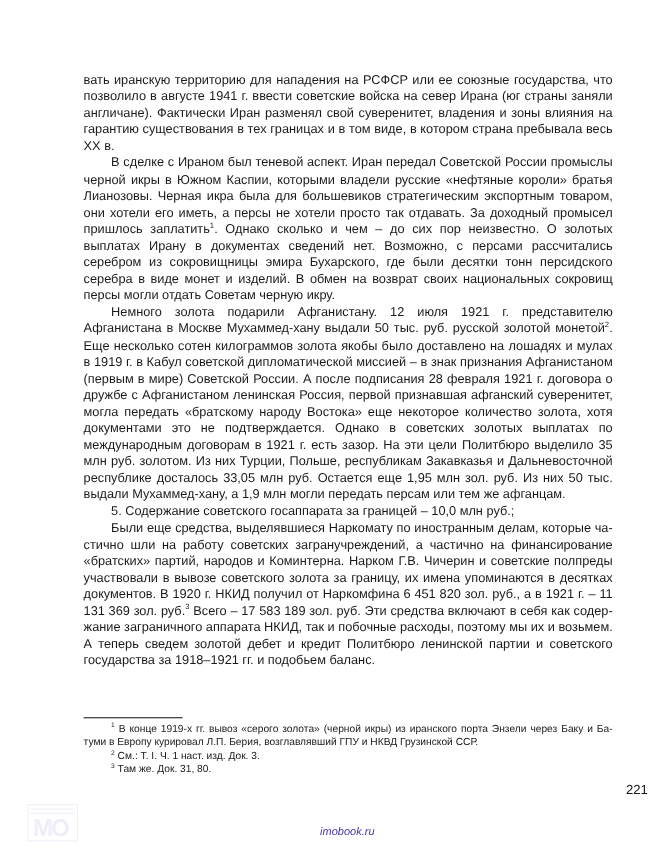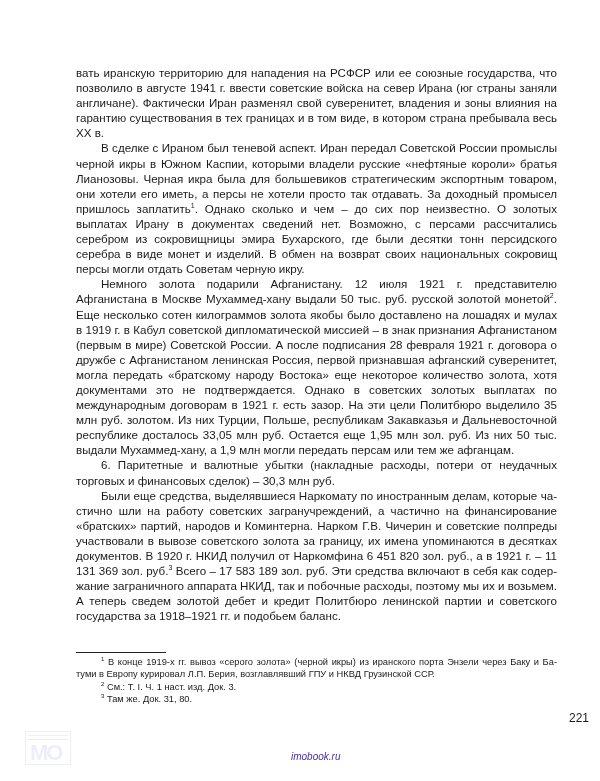--- a/index.html
+++ b/index.html
@@ -48,21 +48,21 @@
     }
   </style>
 </head>
 <body>
 
 <div class="page">
   <div class="body-text">
     <p>вать иранскую территорию для нападения на РСФСР или ее союзные государства, что позволило в августе 1941 г. ввести советские войска на север Ирана (юг страны заня­ли англичане). Фактически Иран разменял свой суверенитет, владения и зоны влияния на гарантию существования в тех границах и в том виде, в котором страна пребывала весь XX в.</p>
     <p class="indent"><span>В сделке с Ираном был теневой аспект. Иран передал Советской России промыслы черной икры в Южном Каспии, которыми владели русские «нефтяные короли» братья Лианозовы. Черная икра была для большевиков стратегическим экспортным товаром, они хотели его иметь, а персы не хотели просто так отдавать. За доходный промысел пришлось заплатить</span><sup>1</sup><span>. Однако сколько и чем – до сих пор неизвестно. О золотых выплатах Ирану в документах сведений нет. Возможно, с персами рассчитались серебром из со­кровищницы эмира Бухарского, где были десятки тонн персидского серебра в виде мо­нет и изделий. В обмен на возврат своих национальных сокровищ персы могли отдать Советам черную икру.</span></p>
     <p class="indent"><span>Немного золота подарили Афганистану. 12 июля 1921 г. представителю Афганистана в Москве Мухаммед-хану выдали 50 тыс. руб. русской золотой монетой</span><sup>2</sup><span>. Еще несколько сотен килограммов золота якобы было доставлено на лошадях и мулах в 1919 г. в Кабул советской дипломатической миссией – в знак признания Афганистаном (первым в мире) Советской России. А после подписания 28 февраля 1921 г. договора о дружбе с Афгани­станом ленинская Россия, первой признавшая афганский суверенитет, могла передать «братскому народу Востока» еще некоторое количество золота, хотя документами это не подтверждается. Однако в советских золотых выплатах по международным договорам в 1921 г. есть зазор. На эти цели Политбюро выделило 35 млн руб. золотом. Из них Турции, Польше, республикам Закавказья и Дальневосточной республике досталось 33,05 млн руб. Остается еще 1,95 млн зол. руб. Из них 50 тыс. выдали Мухаммед-хану, а 1,9 млн могли передать персам или тем же афганцам.</span></p>
-    <p class="indent">6. Паритетные и валютные убытки (накладные расходы, потери от неудачных торго­вых и финансовых сделок) – 30,3 млн руб.</p>
+    <p class="indent">5. Содержание советского госаппарата за границей – 10,0 млн руб.;</p>
     <p class="indent"><span>Были еще средства, выделявшиеся Наркомату по иностранным делам, которые ча­стично шли на работу советских загранучреждений, а частично на финансирование «братских» партий, народов и Коминтерна. Нарком Г.В. Чичерин и советские полпреды участвовали в вывозе советского золота за границу, их имена упоминаются в десятках документов. В 1920 г. НКИД получил от Наркомфина 6 451 820 зол. руб., а в 1921 г. – 11 131 369 зол. руб.</span><sup>3</sup><span> Всего – 17 583 189 зол. руб. Эти средства включают в себя как содер­жание заграничного аппарата НКИД, так и побочные расходы, поэтому мы их и возьмем. А теперь сведем золотой дебет и кредит Политбюро ленинской партии и советского госу­дарства за 1918–1921 гг. и подобьем баланс.</span></p>
   </div>
 
   <div class="fn-rule"></div>
 
   <div class="footnotes">
     <p><sup>1</sup><span> В конце 1919-х гг. вывоз «серого золота» (черной икры) из иранского порта Энзели через Баку и Ба­туми в Европу курировал Л.П. Берия, возглавлявший ГПУ и НКВД Грузинской ССР.</span></p>
     <p><sup>2</sup><span> См.: Т. I. Ч. 1 наст. изд. Док. 3.</span></p>
     <p><sup>3</sup><span> Там же. Док. 31, 80.</span></p>
   </div>

